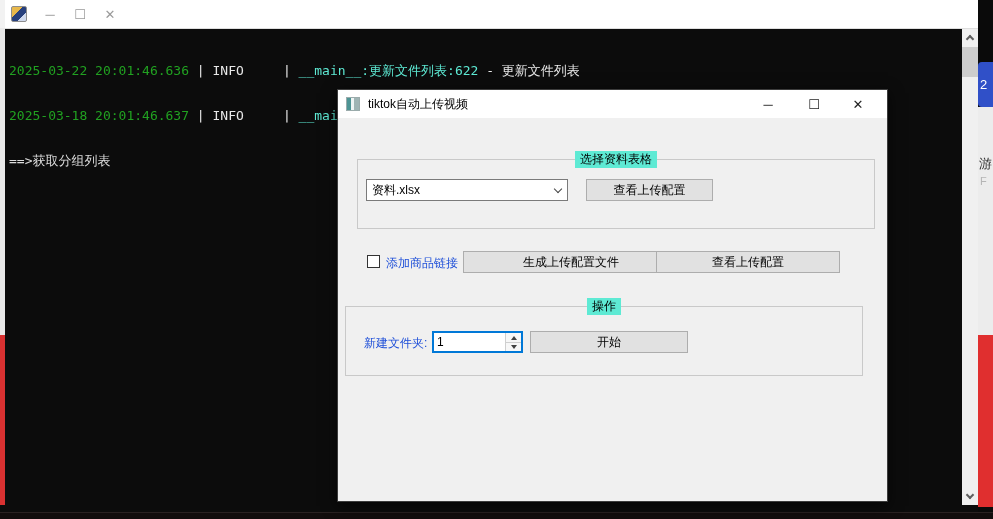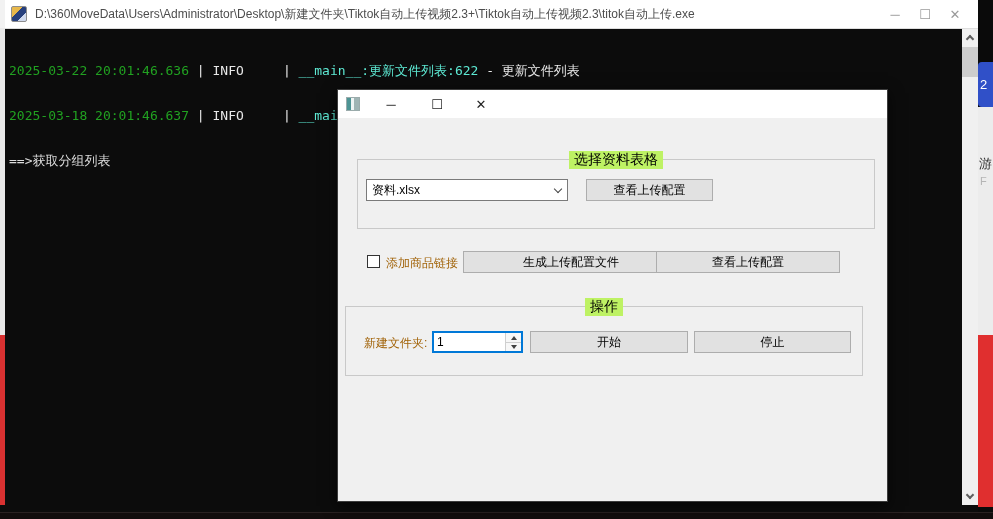--- a/index.html
+++ b/index.html
@@ -57,34 +57,34 @@
             border:1px solid #3c3c3c; box-shadow:0 4px 14px rgba(0,0,0,.65); }
   .dlg-titlebar { left:0; top:0; width:549px; height:28px; background:#ffffff;
                   display:flex; align-items:center; }
   .dlg-icon { width:14px; height:14px; margin:0 8px 0 8px; border:1px solid #9aabab;
               background:linear-gradient(90deg,#4d9494 0 34%,#eef4f4 34% 62%,#9fb4b4 62%);
               flex:0 0 auto; }
   .dlg-title { font-size:12px; color:#000; flex:1 1 auto; white-space:nowrap; overflow:hidden; }
 
   .groupbox { position:absolute; border:1px solid #c9c9c9; }
   .legend { position:absolute; top:-9px; left:50%; transform:translateX(-50%);
-            background:#bef264; padding:0 5px; font-size:14px; color:#000; white-space:nowrap; }
+            background:#5eead4; padding:0 5px; font-size:12px; color:#000; white-space:nowrap; }
 
   .btn { position:absolute; height:22px; background:#e1e1e1; border:1px solid #adadad;
          font-size:12px; color:#000; display:flex; align-items:center; justify-content:center;
          cursor:default; }
 
   .combo { position:absolute; height:22px; background:#ffffff; border:1px solid #7a7a7a;
            display:flex; align-items:center; font-size:12px; color:#000; }
   .combo-text { flex:1 1 auto; padding-left:5px; white-space:nowrap; overflow:hidden; }
   .combo-chev { flex:0 0 auto; width:18px; display:flex; align-items:center; justify-content:center; }
   .combo-chev .chev { border-color:#444; border-width:1px; transform:rotate(45deg); margin-bottom:2px; }
 
   .cbx { position:absolute; width:13px; height:13px; background:#fff; border:1px solid #333; }
-  .lbl { position:absolute; font-size:12px; color:#a16207; white-space:nowrap; }
+  .lbl { position:absolute; font-size:12px; color:#1d4ed8; white-space:nowrap; }
 
   .spin { position:absolute; height:22px; background:#fff; border:2px solid #0078d7; display:flex; }
   .spin input { flex:1 1 auto; border:none; outline:none; font-size:12px; padding-left:3px;
                 font-family:"Liberation Sans","DejaVu Sans",sans-serif; width:60px; background:#fff; color:#000;}
   .spin-btns { flex:0 0 auto; width:16px; display:flex; flex-direction:column; border-left:1px solid #cfcfcf; }
   .spin-btn { flex:1 1 50%; display:flex; align-items:center; justify-content:center; background:#f7f7f7; }
   .spin-btn + .spin-btn { border-top:1px solid #cfcfcf; }
   .tri-up   { width:0;height:0;border-left:3px solid transparent;border-right:3px solid transparent;border-bottom:4px solid #404040; }
   .tri-down { width:0;height:0;border-left:3px solid transparent;border-right:3px solid transparent;border-top:4px solid #404040; }
 </style>
@@ -103,21 +103,20 @@
     <div class="abs bg-right-gray">
       <span class="frag1">游</span>
       <span class="frag2">F</span>
     </div>
     <div class="abs bg-right-red"></div>
   </div>
 
   <div id="console-win" class="abs">
     <div class="abs con-titlebar">
       <div class="con-icon"></div>
-      <div class="con-title">D:\360MoveData\Users\Administrator\Desktop\新建文件夹\Tiktok自动上传视频2.3+\Tiktok自动上传视频2.3\titok自动上传.exe</div>
       <div class="win-btns">
         <div class="win-btn">─</div>
         <div class="win-btn">☐</div>
         <div class="win-btn">✕</div>
       </div>
     </div>
 
     <div class="abs con-body">
       <div class="log-line"><span class="c-ts">2025-03-22 20:01:46.636</span><span class="c-w"> | </span><span class="c-w">INFO</span><span class="c-w">     | </span><span class="c-src">__main__:更新文件列表:622</span><span class="c-w"> - </span><span class="c-w">更新文件列表</span></div>
       <div class="log-line"><span class="c-ts">2025-03-18 20:01:46.637</span><span class="c-w"> | </span><span class="c-w">INFO</span><span class="c-w">     | </span><span class="c-src">__main__:刷新分组事件:131</span><span class="c-w"> - </span><span class="c-w">更新比特分组</span></div>
@@ -133,20 +132,21 @@
         <div class="chev chev-down"></div>
       </div>
     </div>
   </div>
 
   <div class="abs bottom-strip"></div>
 
   <div id="dialog" class="abs dlg">
     <div class="abs dlg-titlebar">
       <div class="dlg-icon"></div>
+      <div class="dlg-title">tiktok自动上传视频</div>
       <div class="win-btns">
         <div class="win-btn" style="width:46px;">─</div>
         <div class="win-btn" style="width:46px;">☐</div>
         <div class="win-btn" style="width:42px;">✕</div>
       </div>
     </div>
 
     <div class="groupbox" style="left:19px; top:69px; width:518px; height:70px;">
       <div class="legend">选择资料表格</div>
     </div>
@@ -172,16 +172,15 @@
       <div class="spin-btns">
         <div class="spin-btn">
             <div class="tri-up"></div>
           </div>
         <div class="spin-btn">
             <div class="tri-down"></div>
           </div>
       </div>
     </div>
     <div class="btn" style="left:192px; top:241px; width:158px;">开始</div>
-    <div class="btn" style="left:356px; top:241px; width:157px;">停止</div>
   </div>
 
 </div>
 
 </body></html>

